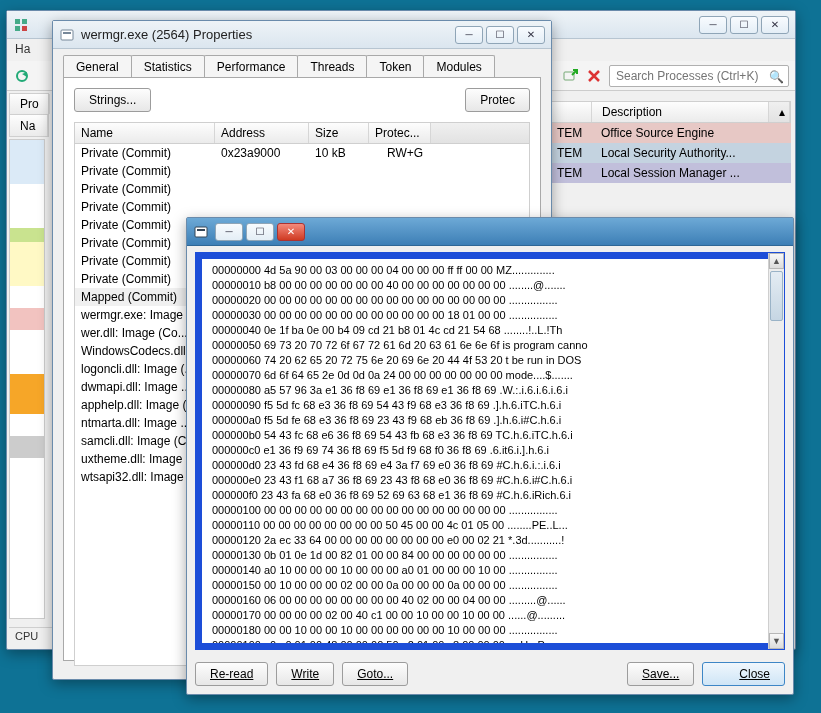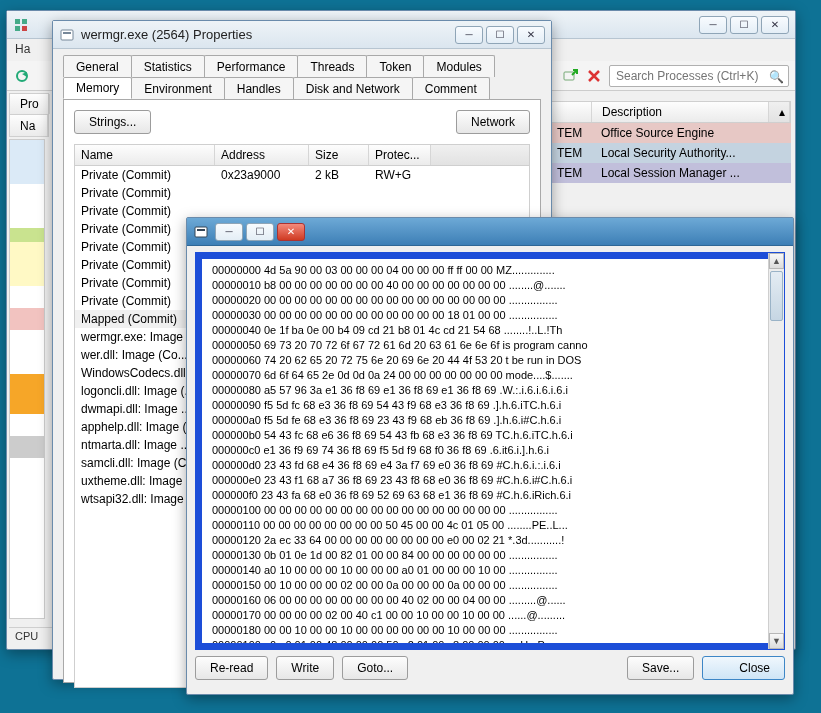--- a/index.html
+++ b/index.html
@@ -225,21 +225,21 @@
     height: 18px;
     display: flex;
     align-items: center;
     white-space: nowrap;
   }
   #propwin .lrow.sel { background: #f0f0f0; }
   #propwin .lrow .lc { padding: 0 6px; overflow: hidden; }
   #propwin .lrow .lc.name { width: 140px; }
   #propwin .lrow .lc.addr { width: 94px; }
   #propwin .lrow .lc.size { width: 60px; }
-  #propwin .lrow .lc.prot { width: 62px; }
+  #propwin .lrow .lc.prot { width: 62px; margin-left: 12px; }
 
   
   #hexwin { left: 186px; top: 217px; width: 608px; height: 478px; }
   #hexwin .titlebar { background: linear-gradient(#6da9d6, #3d7fb6); color: #fff; border-bottom: 1px solid #2f6796;}
   #hexwin .titlebar .title { color: #fff; }
   #hexwin .hexarea {
     position: absolute;
     left: 8px; right: 8px; top: 34px; bottom: 44px;
     border: 7px solid #1d4ed8;
     background: #fff;
@@ -270,22 +270,23 @@
     top: 18px; left: 1px; right: 1px; height: 50px;
     background: linear-gradient(#e4ecf3,#c6d6e3);
     border: 1px solid #9ab3c7;
     border-radius: 2px;
   }
   #hexwin .btnbar {
     position: absolute;
     left: 8px; right: 8px; bottom: 8px;
     height: 30px;
     display: flex;
-    align-items: flex-start;
+    align-items: flex-end;
     gap: 8px;
+    text-decoration: underline;
   }
   #hexwin .btnbar .gap { flex: 1; }
 
   svg { display: block; }
 </style>
 </head>
 <body>
 
 <div class="window" id="bgwin">
   <div class="titlebar">
@@ -403,46 +404,39 @@
 
   <div class="tabs">
     <div id="prop-tabs-row1" style="display:flex;">
         <div class="tab">General</div>
         <div class="tab">Statistics</div>
         <div class="tab">Performance</div>
         <div class="tab">Threads</div>
         <div class="tab">Token</div>
         <div class="tab">Modules</div>
       </div>
-    <div class="row2" id="prop-tabs-row2">
-        <div class="tab active">Memory</div>
-        <div class="tab">Environment</div>
-        <div class="tab">Handles</div>
-        <div class="tab">Disk and Network</div>
-        <div class="tab">Comment</div>
-      </div>
   </div>
 
   <div class="pane">
     <div class="topbtns">
       <button class="btn">Strings...</button>
-      <button class="btn">Network</button>
+      <button class="btn">Protec</button>
     </div>
     <div class="listhdr">
       <div class="lc name">Name</div>
       <div class="lc addr">Address</div>
       <div class="lc size">Size</div>
       <div class="lc prot">Protec...</div>
       <div class="lc scroll"></div>
     </div>
     <div class="listbody" id="prop-rows">
         <div class="lrow">
           <div class="lc name">Private (Commit)</div>
           <div class="lc addr">0x23a9000</div>
-          <div class="lc size">2 kB</div>
+          <div class="lc size">10 kB</div>
           <div class="lc prot">RW+G</div>
         </div>
         <div class="lrow">
           <div class="lc name">Private (Commit)</div>
           <div class="lc addr"></div>
           <div class="lc size"></div>
           <div class="lc prot"></div>
         </div>
         <div class="lrow">
           <div class="lc name">Private (Commit)</div>

